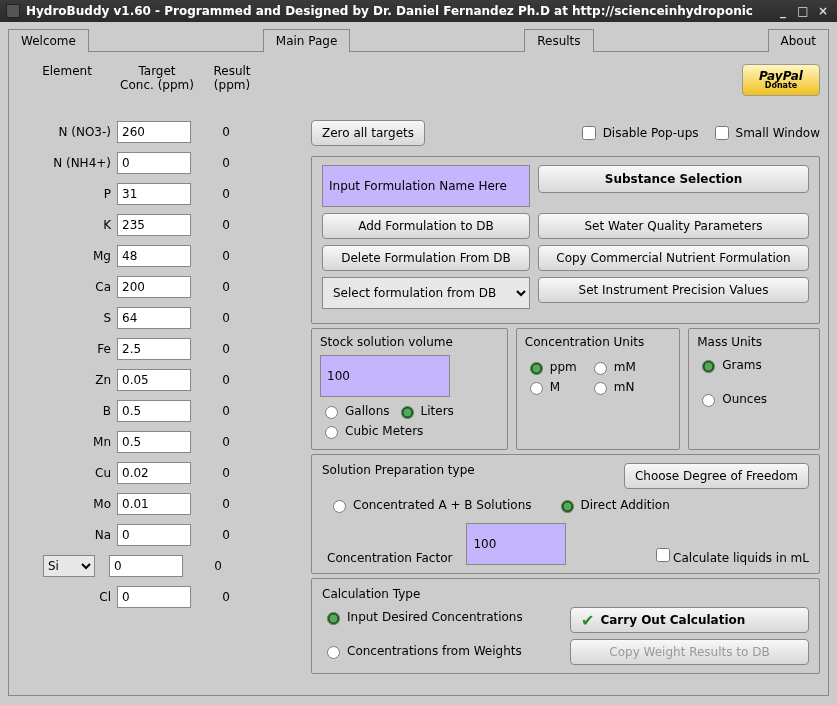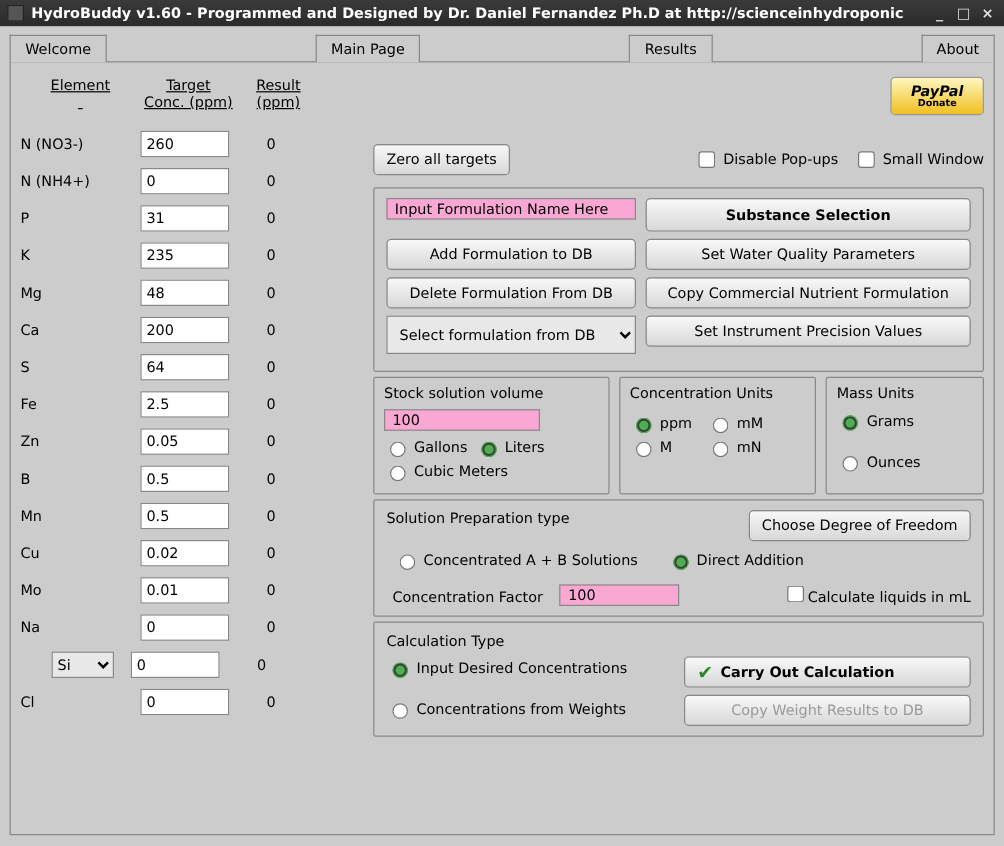--- a/index.html
+++ b/index.html
@@ -9,39 +9,39 @@
   .titlebar .spacer { flex: 1; }
   .winbtns { display: flex; gap: 4px; }
   .winbtn { width: 16px; height: 14px; color: #ddd; text-align: center; line-height: 14px; font-weight: bold; cursor: default; }
   .app { background: #cccccc; padding: 6px 8px 8px 8px; height: calc(100% - 22px); }
   .tabs { display: flex; gap: 2px; margin-bottom: 0; justify-content: space-between; }
   .tab { background: #cccccc; border: 1px solid #888; border-bottom: none; padding: 4px 12px; position: relative; top: 1px; }
   .tab.active { background: #cccccc; border-color: #888; z-index: 2; }
   .tabframe { border: 1px solid #888; background: #cccccc; height: calc(100% - 24px); padding: 12px 8px 8px 8px; display: flex; gap: 14px; }
   .leftcol { flex: 0 0 280px; }
   .rightcol { flex: 1; display: flex; flex-direction: column; gap: 4px; }
-  .hdrs { display: flex; margin-bottom: 12px; text-decoration: underline; }
+  .hdrs { display: flex; margin-bottom: 24px; }
   .hdr-el { width: 100px; text-align: center; }
   .hdr-tg { width: 80px; text-align: center; }
   .hdr-rs { width: 70px; text-align: center; }
   .erow { display: flex; align-items: center; height: 31px; }
-  .erow .lbl { width: 100px; padding-right: 18px; }
+  .erow .lbl { width: 100px; text-align: right; padding-right: 6px; }
   .erow input.target { width: 74px; height: 22px; border: 1px solid #888; background: #fff; padding: 1px 4px; }
   .erow .result { width: 70px; text-align: center; }
   .erow select.elpick { width: 52px; height: 22px; border: 1px solid #888; background: #e8e8e8; margin-left: 26px; margin-right: 14px; }
   .topright { display: flex; justify-content: flex-end; margin-bottom: 20px; }
   .paypal { width: 78px; height: 32px; background: linear-gradient(to bottom,#fff6c0,#f0c020); border: 1px solid #999; border-radius: 4px; font-weight: bold; display: flex; flex-direction: column; align-items: center; justify-content: center; line-height: 1; }
   .paypal b { font-style: italic; font-size: 12px; }
   .paypal small { font-size: 8px; }
   .controlsrow { display: flex; align-items: center; gap: 12px; margin-bottom: 6px; }
   .controlsrow .chk { display: flex; align-items: center; gap: 4px; }
   button.btn { background: linear-gradient(to bottom,#f8f8f8,#d8d8d8); border: 1px solid #888; border-radius: 4px; padding: 4px 10px; height: 26px; cursor: default; }
   button.btn.big { font-weight: bold; height: 28px; }
   button.btn[disabled] { color: #999; }
-  input.txt { background: #f9a8d4; border: 1px solid #888; height: 18px; padding: 2px 6px; }
+  input.txt { background: #c4b5fd; border: 1px solid #888; height: 42px; padding: 2px 6px; }
   .panel { border: 1px solid #888; border-radius: 2px; background: #cccccc; padding: 8px 10px; }
   .formrow { display: flex; gap: 8px; margin-bottom: 6px; }
   .formrow .left { flex: 0 0 208px; }
   .formrow .right { flex: 1; }
   select.dbselect { width: 100%; height: 32px; border: 1px solid #888; background: #e8e8e8; padding: 2px 6px; }
   .group { border: 1px solid #888; border-radius: 2px; padding: 8px; flex: 1; position: relative; }
   .group > .gtitle { position: relative; top: -2px; font-size: 12px; }
   .radio { display: flex; align-items: center; gap: 4px; margin: 2px 6px 2px 0; }
   .radio input[type=radio] { accent-color: #4caf50; }
   .carrybtn { font-weight: bold; color: #000; display: inline-flex; align-items: center; gap: 6px; height: 32px; padding: 0 18px; }

